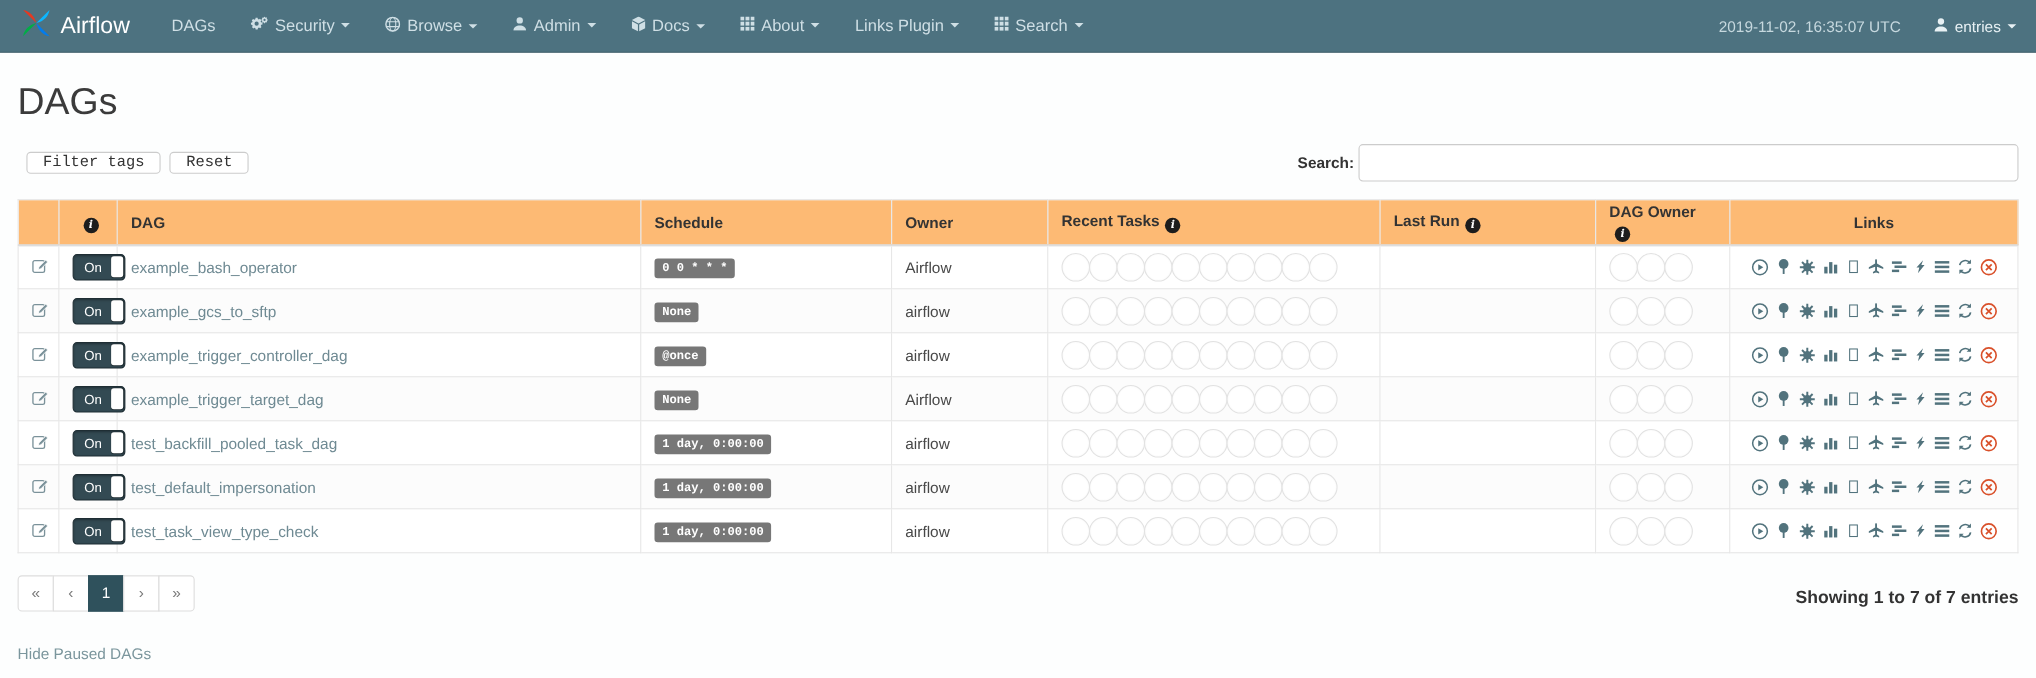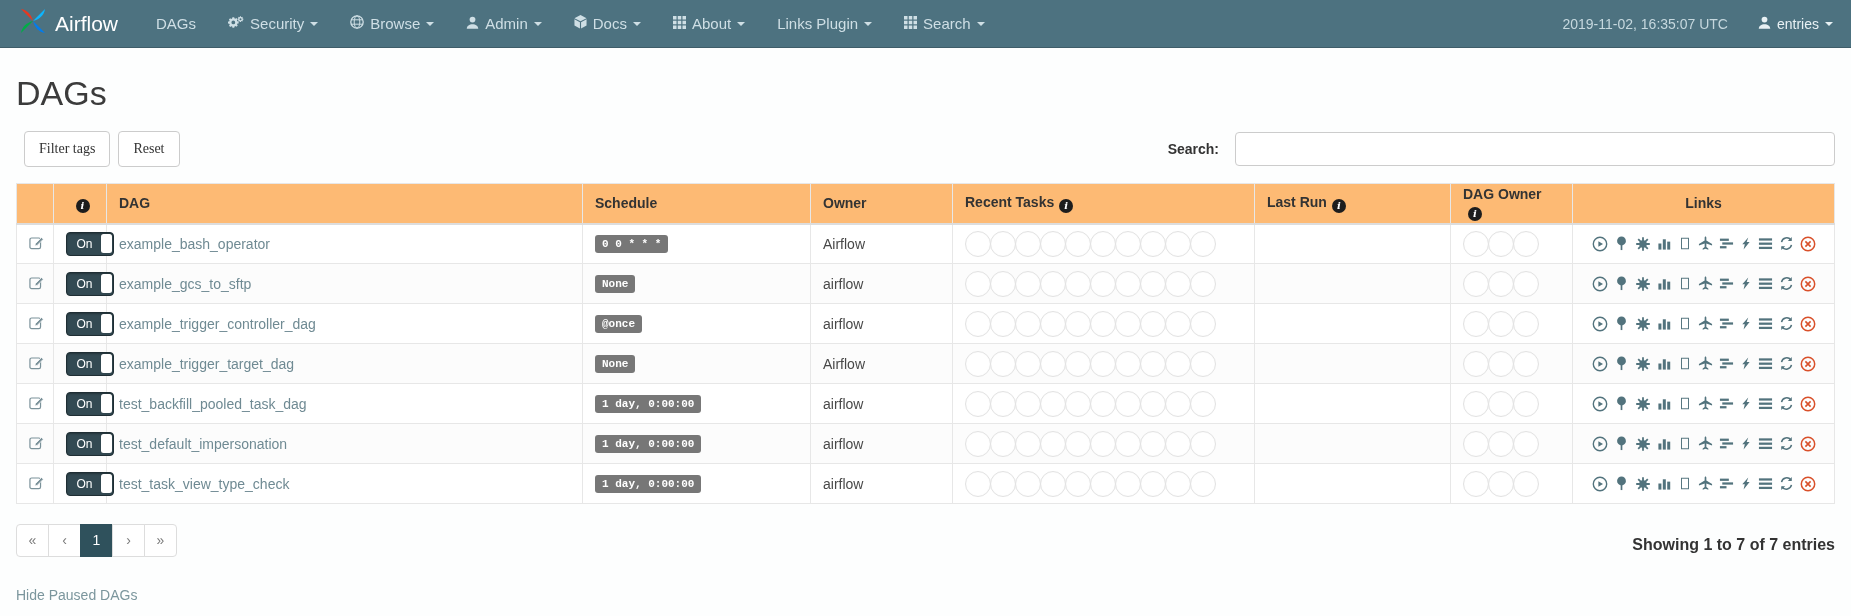--- a/index.html
+++ b/index.html
@@ -20,22 +20,22 @@
   .user-menu{color:#e8f1f4;display:flex;align-items:center;gap:6px;cursor:pointer;font-size:14px;}
   .caret{display:inline-block;border-left:4px solid transparent;border-right:4px solid transparent;border-top:4px solid currentColor;vertical-align:2px;}
 
   
   .content{padding:0 16px;}
   h1{font-size:34px;font-weight:500;color:#3b3b3b;margin:26px 0 18px;}
   .toolbar{display:flex;align-items:center;}
   input[type=text]{height:34px;border:1px solid #ccc;border-radius:4px;padding:0 10px;font-size:14px;font-family:inherit;color:#333;background:#fff;}
   input[type=text]::placeholder{color:#9a9a9a;}
   .filter-input{width:350px;}
-  .btn{height:36px;padding:0 14px;margin-left:8px;background:#fff;border:1px solid #ccc;border-radius:4px;font-size:14px;color:#333;cursor:pointer;font-family:Liberation Serif, serif;}
-  .search-group{margin-left:auto;display:flex;align-items:center;gap:16px;}
+  .btn{height:20px;padding:0 14px;margin-left:8px;background:#fff;border:1px solid #ccc;border-radius:4px;font-size:14px;color:#333;cursor:pointer;font-family:Liberation Mono, monospace;}
+  .search-group{margin-left:auto;display:flex;align-items:center;gap:4px;}
   .search-label{font-weight:bold;}
   .search-input{width:600px;}
 
   
   table{width:100%;border-collapse:collapse;table-layout:fixed;margin-top:16px;background:#fff;}
   th,td{border:1px solid #e7e7e7;padding:2px 12px;vertical-align:middle;}
   th{background:#fdba74;height:36px;text-align:left;font-size:14px;color:#333;border-bottom:2px solid #ddd;}
   td{height:40px;font-size:14px;}
   tr.dag-row:nth-child(even) td{background:#fcfcfc;}
   th.center,td.center{text-align:center;}

